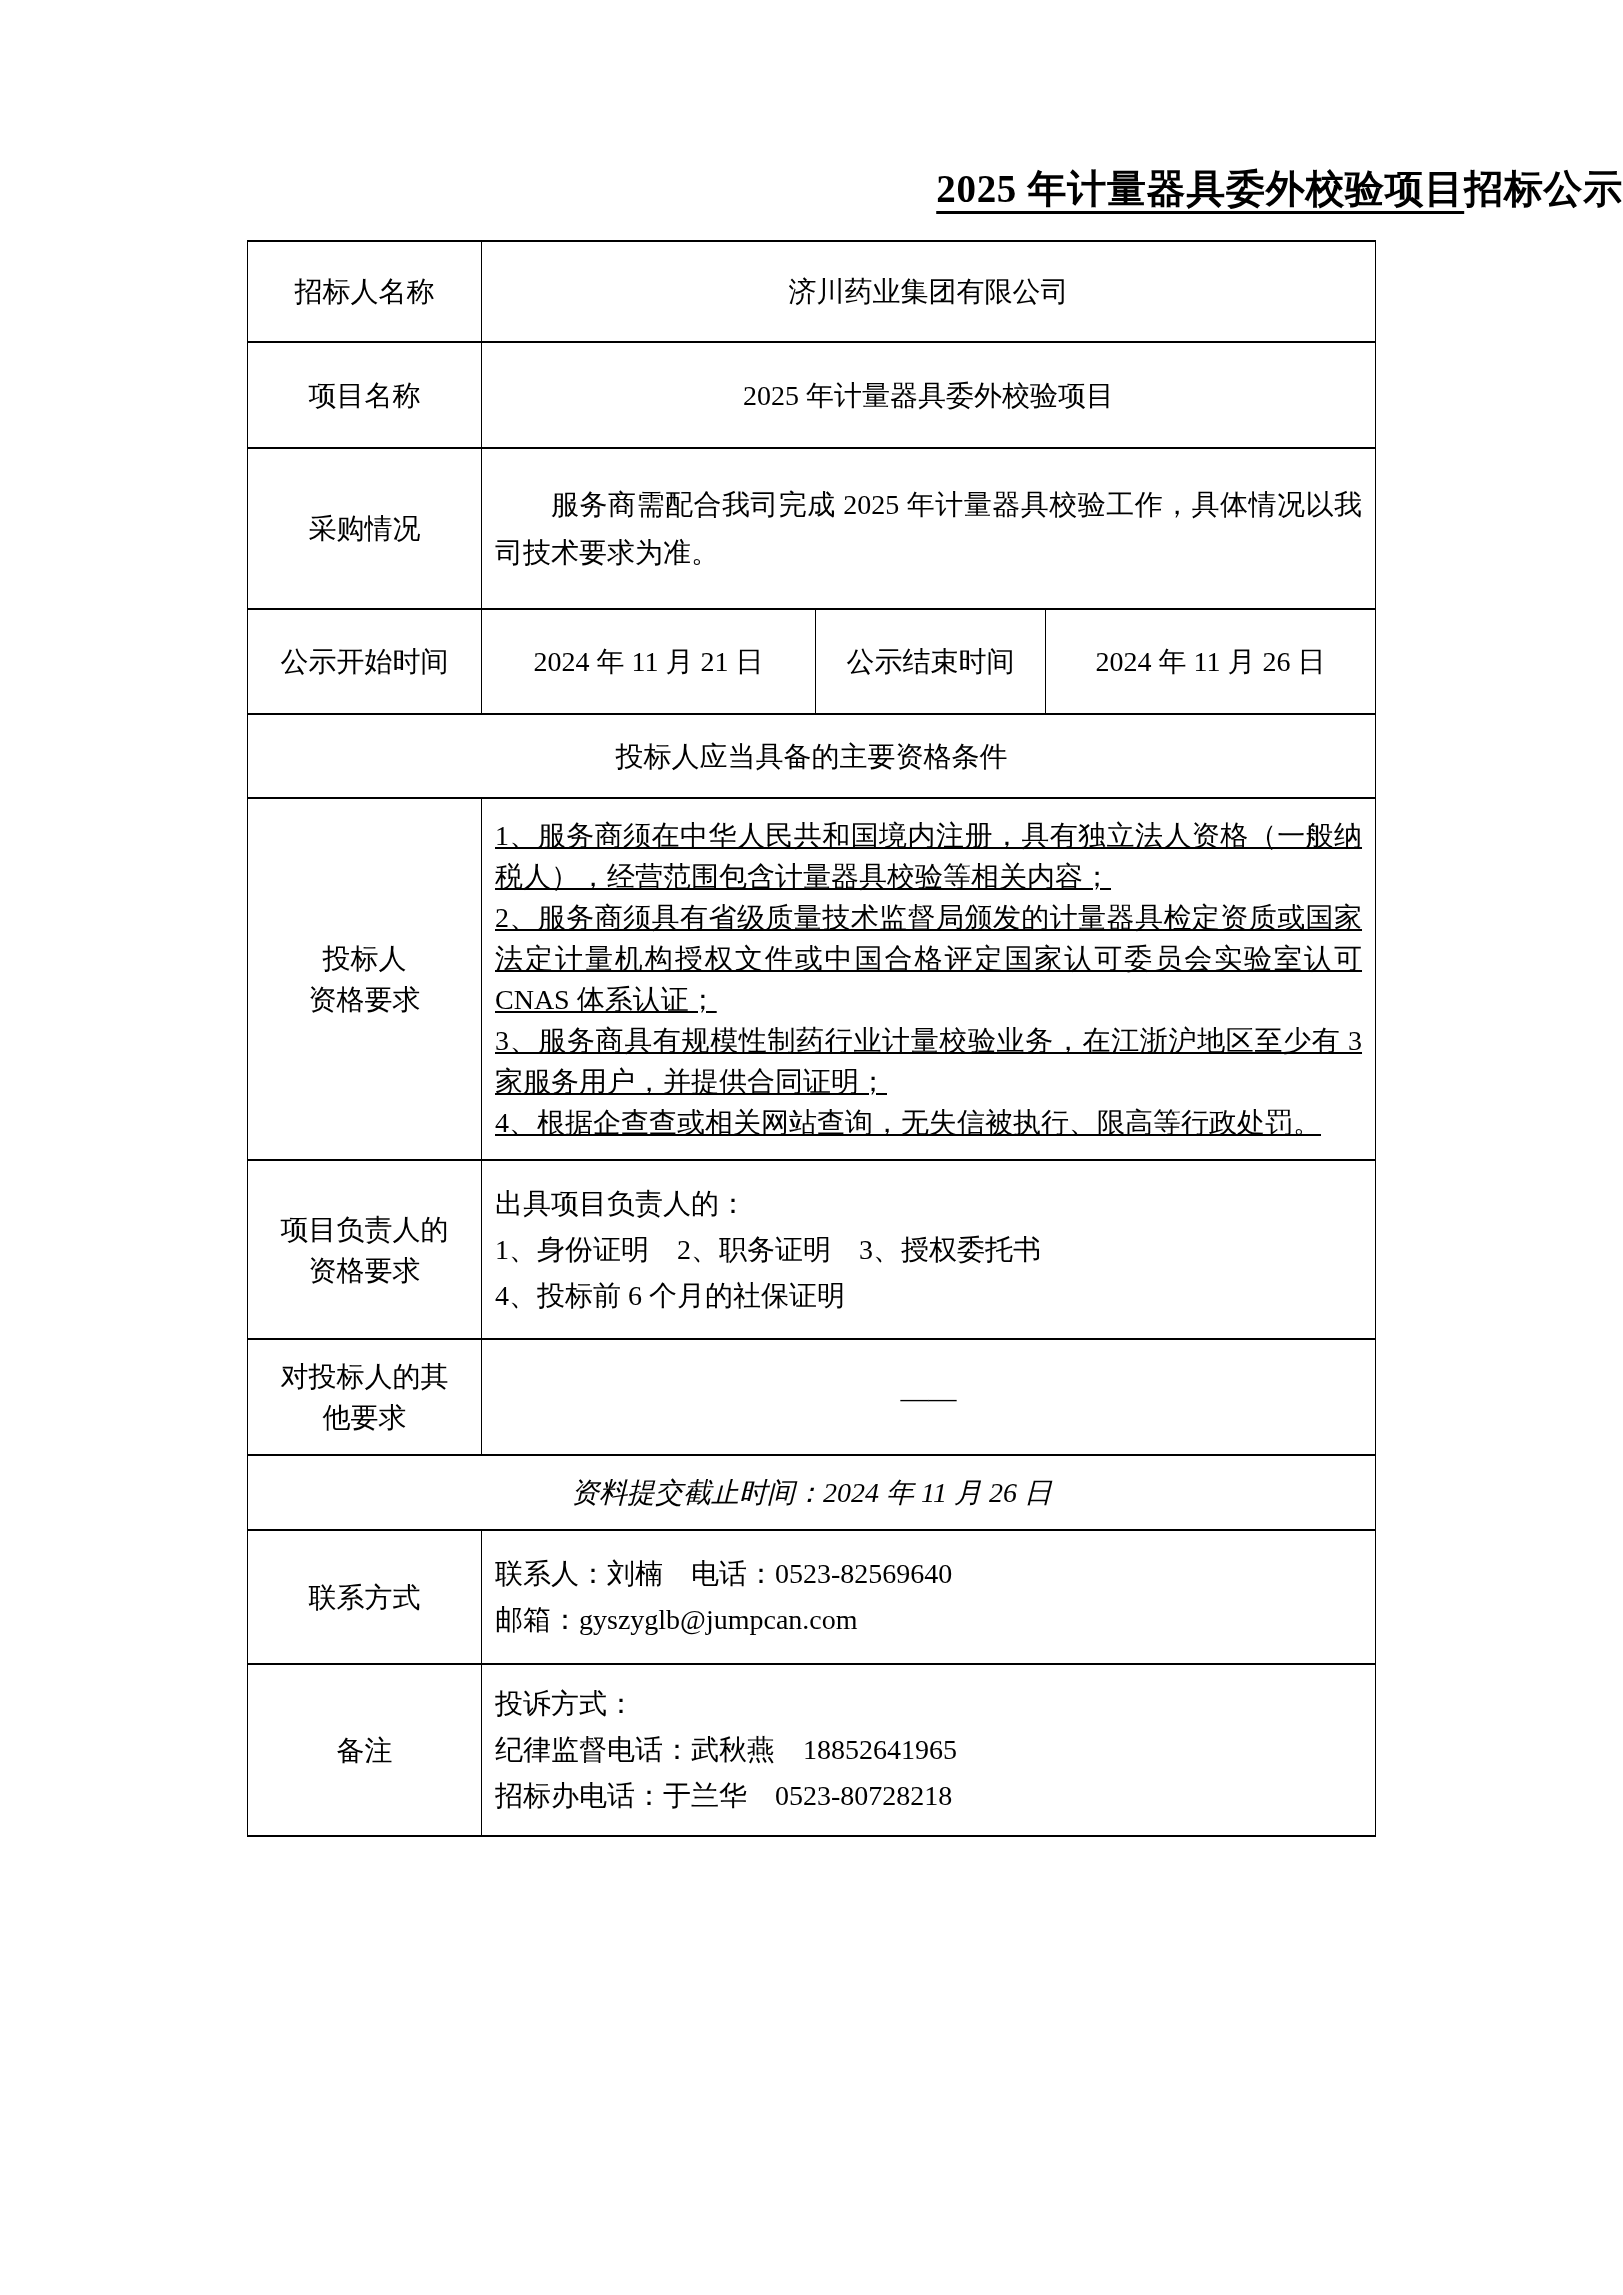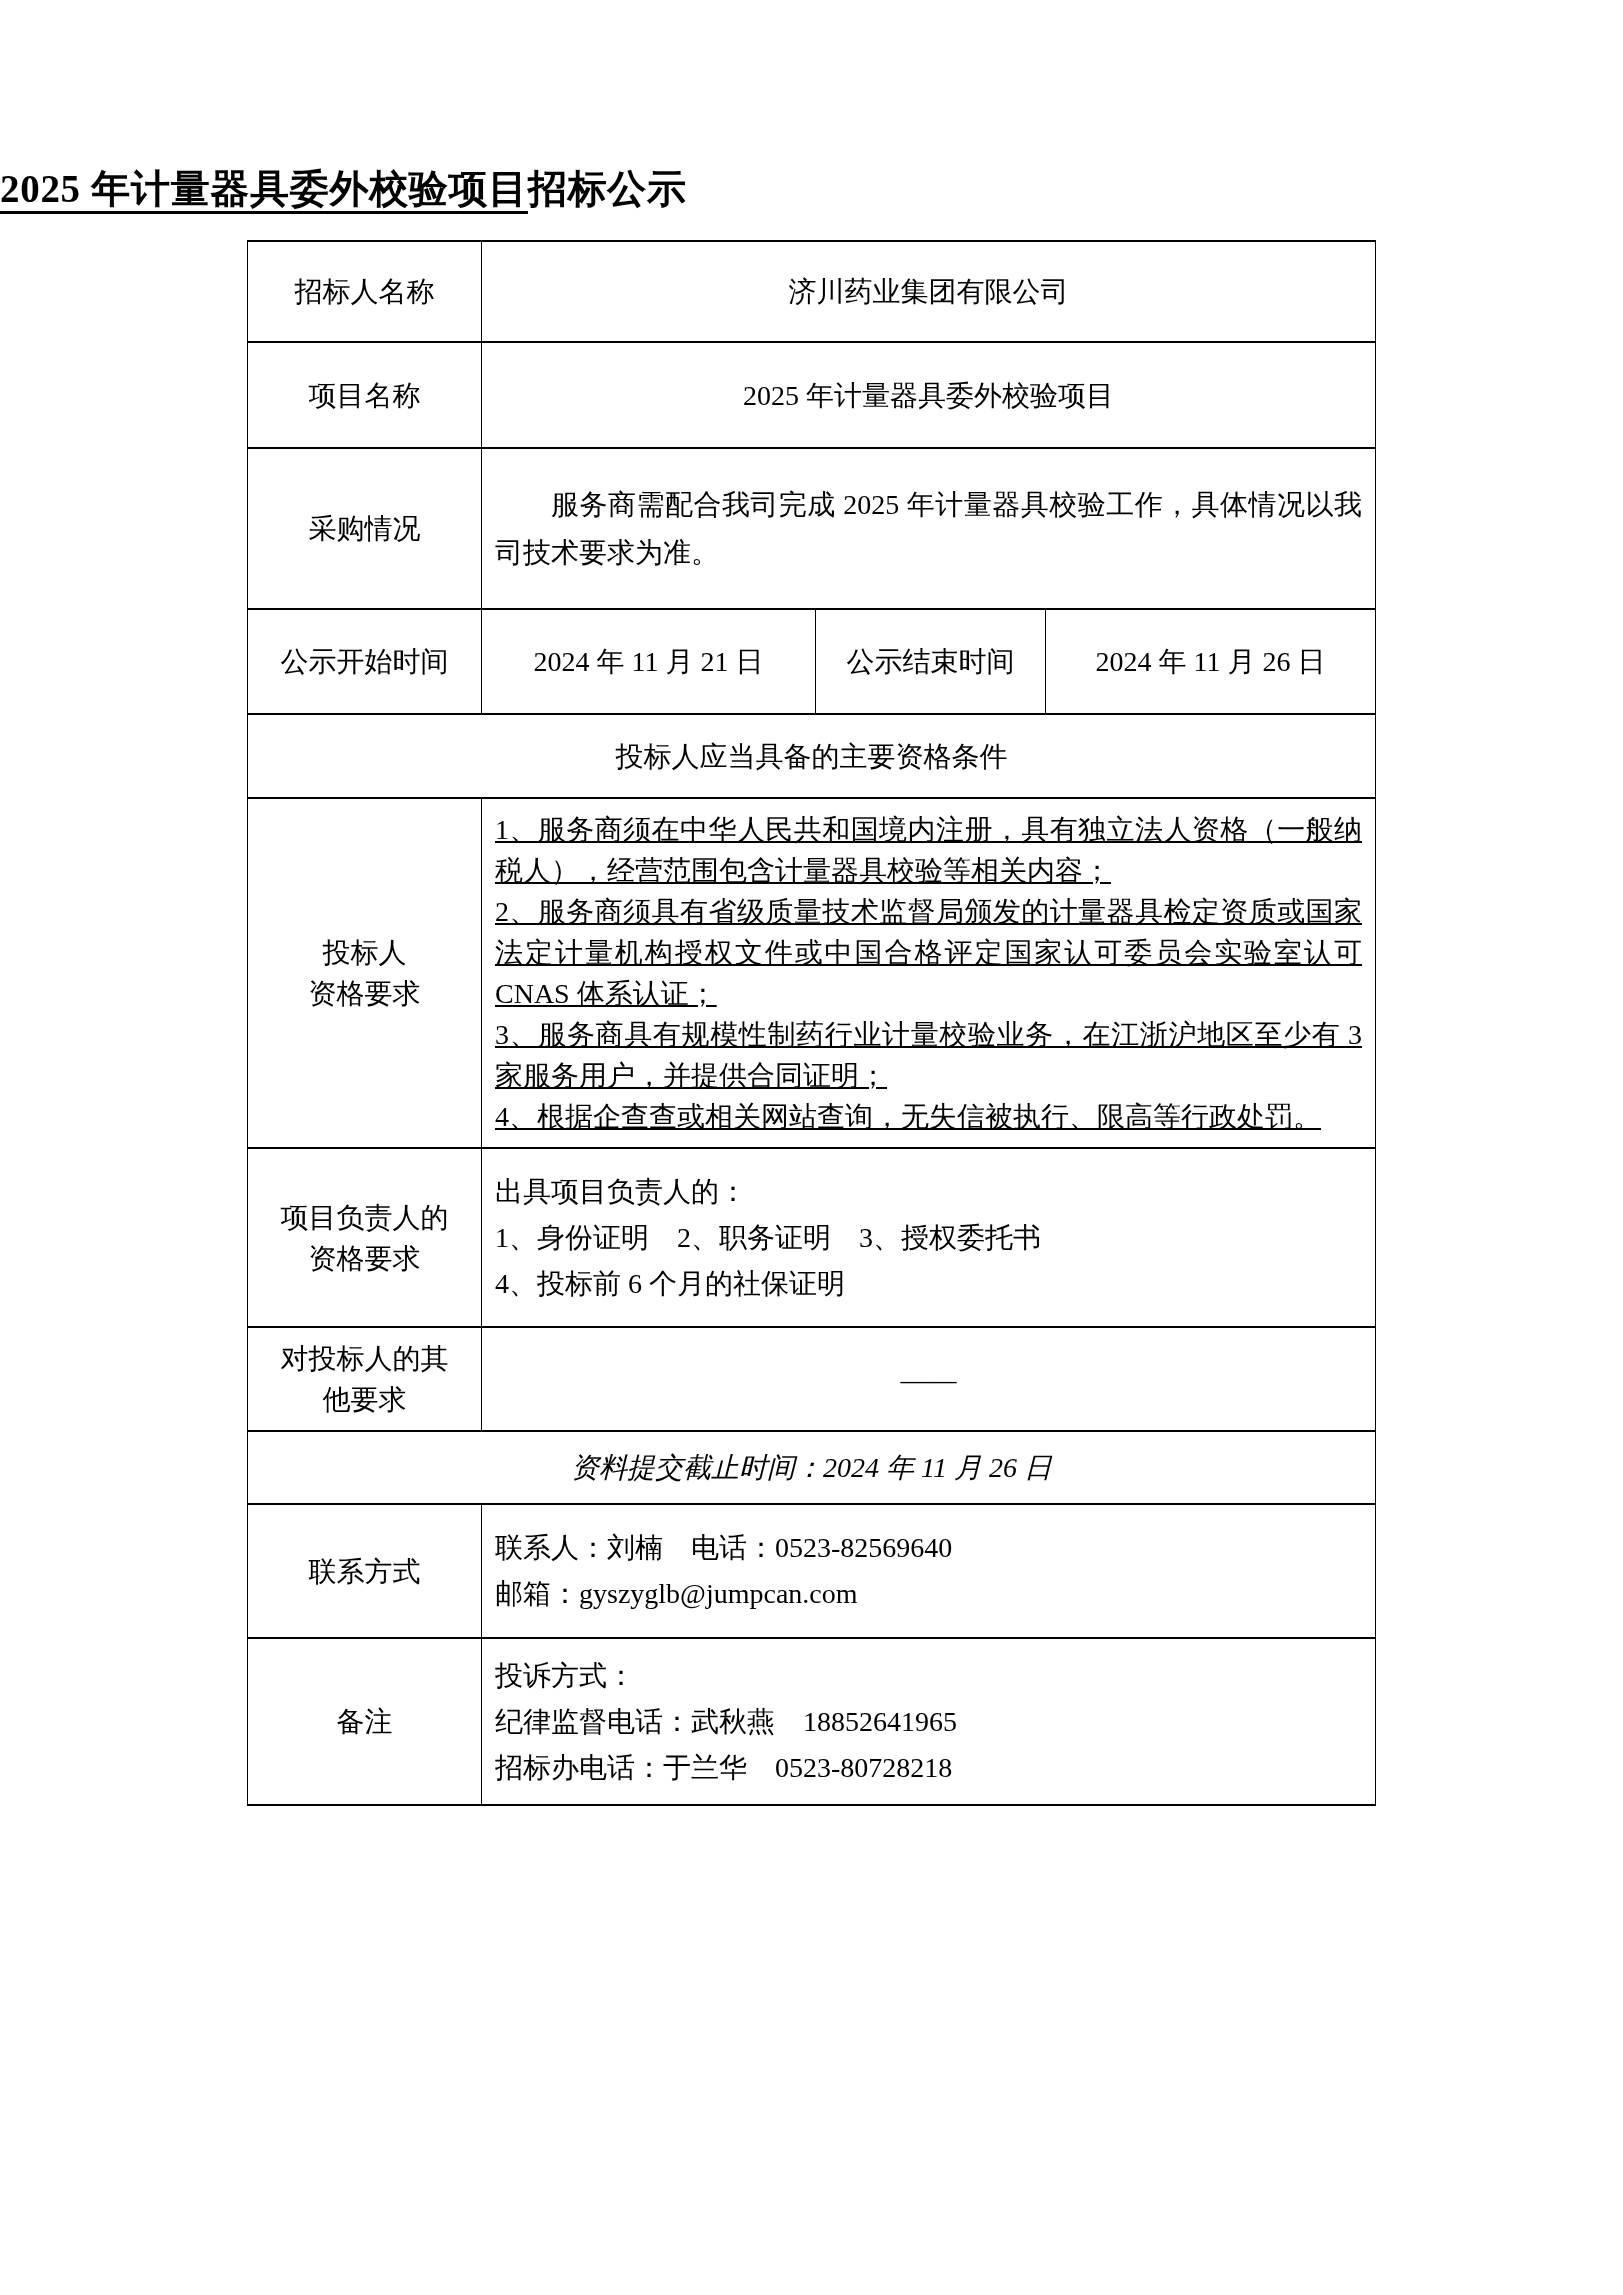--- a/index.html
+++ b/index.html
@@ -11,21 +11,21 @@
     background: #ffffff;
     color: #000000;
     font-family: "Liberation Serif", "DejaVu Serif", serif;
     overflow: hidden;
   }
   .doc-title {
     position: absolute;
     top: 168px;
     left: 0;
     width: 100%;
-    text-align: left;
+    text-align: right;
     font-size: 39px;
     font-weight: 700;
     line-height: 1.1;
     letter-spacing: 0.7px;
   }
   .doc-title .title-underlined {
     text-decoration: underline;
     text-decoration-thickness: 3.3px;
     text-underline-offset: 9.2px;
   }
@@ -39,21 +39,21 @@
     font-size: 28px;
     line-height: 41px;
     color: #000;
   }
   table.bid-table td {
     border-left: 1.3px solid #000;
     border-right: 1.3px solid #000;
     border-top: 2px solid #000;
     border-bottom: 2px solid #000;
     vertical-align: middle;
-    padding: 10px 13px;
+    padding: 16px 13px;
   }
   .label-cell {
     text-align: center;
     white-space: pre-line;
   }
   .value-center { text-align: center; }
   .section-header-cell { text-align: center; }
   .para-cell p {
     text-indent: 56px;
     text-align: justify;

